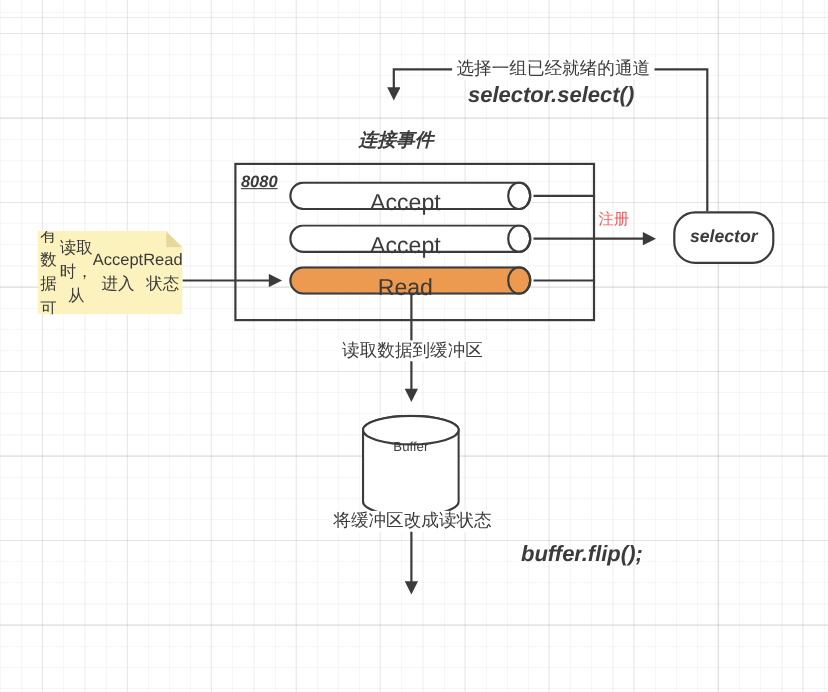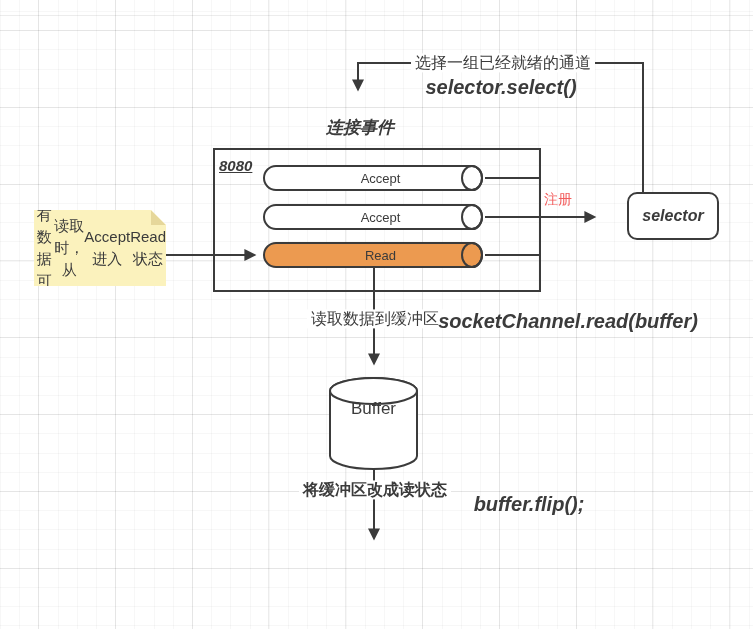--- a/index.html
+++ b/index.html
@@ -26,35 +26,35 @@
   .abs{position:absolute;}
   .edges{position:absolute;left:0;top:0;pointer-events:none;}
   .lbl{position:absolute;transform:translate(-50%,-50%);white-space:nowrap;font-size:16px;line-height:1.2;}
   .lbl.bgwhite{background:#fff;padding:0 4px;text-align:center;}
   .code{font-weight:700;font-style:italic;font-size:20px;letter-spacing:0;}
   .titlefont{font-weight:700;font-style:italic;}
   .outerbox{border:2px solid var(--stroke);background:transparent;box-sizing:border-box;}
   .port{font-weight:700;font-style:italic;text-decoration:underline;font-size:15px;}
   .cyl{width:223px;height:26px;}
   .cyl svg{position:absolute;left:0;top:0;}
-  .cyl .cyl-label{position:absolute;left:16px;top:0;width:205px;height:26px;display:flex;align-items:center;justify-content:center;font-size:13px;}
+  .cyl .cyl-label{position:absolute;left:4px;top:0;width:205px;height:39px;display:flex;align-items:center;justify-content:center;font-size:21px;}
   .selectorbox{width:92px;height:48px;border:2px solid var(--stroke);border-radius:10px;background:#fff;
     display:flex;align-items:center;justify-content:center;font-size:16px;box-sizing:border-box;}
   .resultbox{width:122px;height:65px;border:2px solid var(--stroke);border-radius:30px;background:#fff;
     display:flex;align-items:center;justify-content:center;font-size:16px;box-sizing:border-box;}
   .note{
     width:132px;height:76px;background:var(--note_fill);
     clip-path:polygon(0 0, calc(100% - 15px) 0, 100% 15px, 100% 100%, 0 100%);
     display:flex;flex-direction:row;align-items:center;justify-content:center;
     font-size:15px;line-height:22px;text-align:center;
   }
   .note .fold{position:absolute;right:0;top:0;width:15px;height:15px;background:var(--note_fold);
     clip-path:polygon(0 0, 100% 100%, 0 100%);}
   .buffer-cyl{width:89px;height:93px;}
-  .buffer-cyl .buf-label{position:absolute;left:0;top:22px;width:89px;text-align:center;font-size:17px;}
+  .buffer-cyl .buf-label{position:absolute;left:0;top:22px;width:89px;text-align:center;font-size:12px;}
   .register{color:var(--register_red);font-size:14px;}
 </style>
 </head>
 <body>
 
 <div class="canvas">
 
   <svg class="edges" width="753" height="629" viewBox="0 0 753 629">
     <defs>
       <marker id="arrow" viewBox="0 0 10 10" refX="0.5" refY="5" markerWidth="14" markerHeight="12" markerUnits="userSpaceOnUse" orient="auto">
@@ -104,40 +104,39 @@
   <div class="abs cyl" style="left:262px;top:242px;">
     <svg width="223" height="26" viewBox="0 0 223 26">
       <path d="M210,1 H14 A12,12 0 0 0 2,13 A12,12 0 0 0 14,25 H210 A10,12 0 0 0 210,1 z" style="fill:var(--read_fill)" stroke="#3b3b3b" stroke-width="2"></path>
       <ellipse cx="210" cy="13" rx="10" ry="12" fill="none" stroke="#3b3b3b" stroke-width="2"></ellipse>
     </svg>
     <div class="cyl-label">Read</div>
   </div>
 
   <div class="lbl register" style="left:558px;top:199px;">注册</div>
 
-  <div class="abs selectorbox titlefont" style="left:627px;top:192px;">
+  <div class="abs selectorbox titlefont" style="left:612px;top:192px;border-radius:20px;">
     <span>selector</span>
   </div>
 
   <div class="abs note" style="left:34px;top:210px;">
     <div class="fold"></div>
     <div>当有数据可以</div>
     <div>读取时，从</div>
     <div>Accept进入</div>
     <div>Read状态</div>
   </div>
 
   <div class="lbl bgwhite" style="left:375px;top:319px;">读取数据到缓冲区</div>
-  <div class="lbl code" style="left:568px;top:321px;">socketChannel.read(buffer)</div>
 
   <div class="abs buffer-cyl" style="left:329px;top:377px;">
     <svg width="89" height="93" viewBox="0 0 89 93">
       <path d="M1,14 A43.5,13 0 0 1 88,14 V79 A43.5,13 0 0 1 1,79 z" fill="#ffffff" stroke="#3b3b3b" stroke-width="2"></path>
       <ellipse cx="44.5" cy="14" rx="43.5" ry="13" fill="#ffffff" stroke="#3b3b3b" stroke-width="2"></ellipse>
     </svg>
     <div class="buf-label">Buffer</div>
   </div>
 
-  <div class="lbl bgwhite" style="left:375px;top:490px;font-weight:bold;">将缓冲区改成读状态</div>
+  <div class="lbl bgwhite" style="left:375px;top:474px;">将缓冲区改成读状态</div>
   <div class="lbl code" style="left:529px;top:504px;">buffer.flip();</div>
 
 
 </div>
 
 </body></html>

